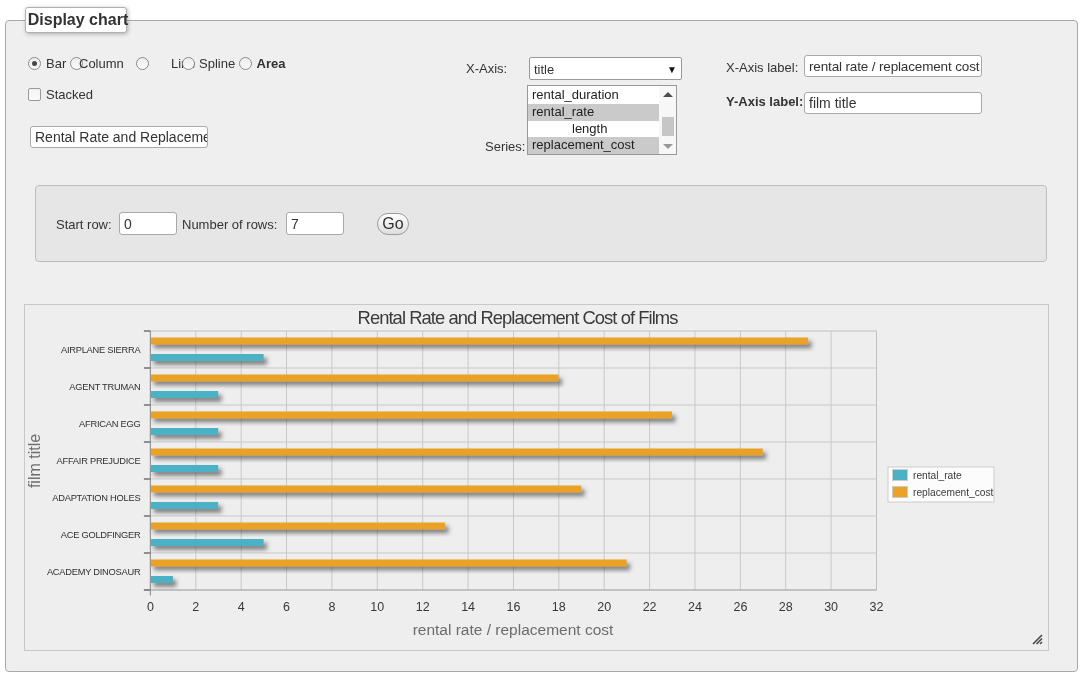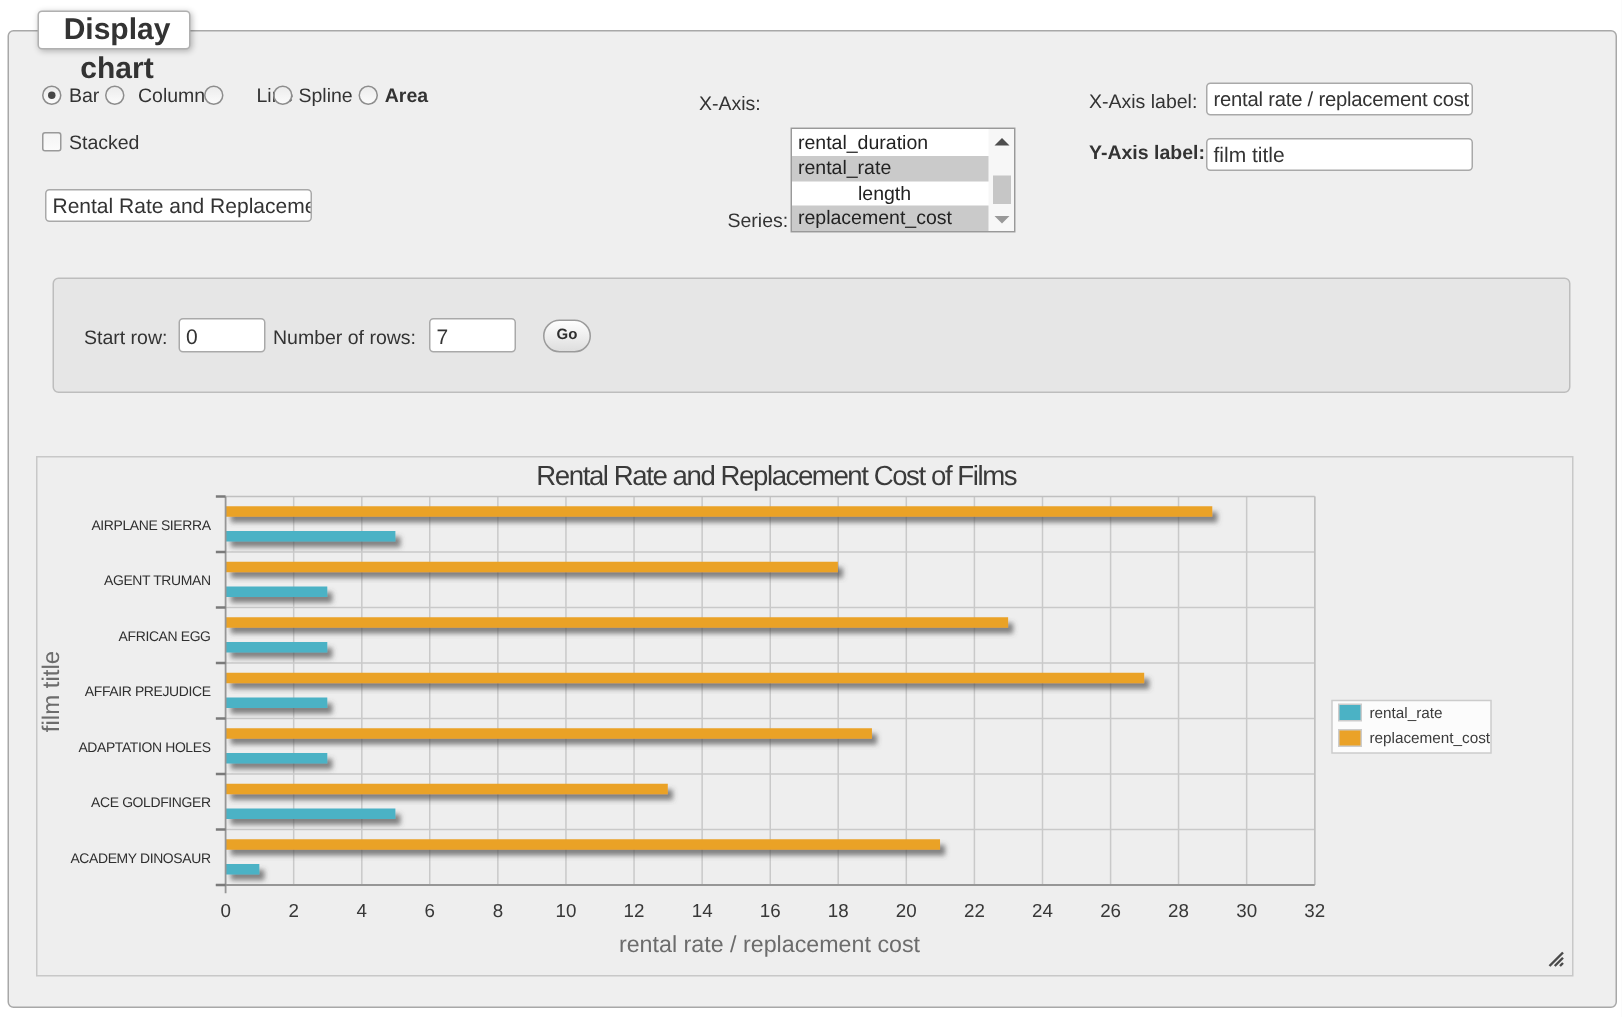--- a/index.html
+++ b/index.html
@@ -16,43 +16,47 @@
   .checkbox { position:absolute; width:13px; height:13px; border:1px solid #9a9a9a; border-radius:2px;
               background:linear-gradient(#f4f4f4,#fbfbfb); }
 </style>
 </head>
 <body>
 <div id="page">
 
   <div class="abs" style="left:5px;top:20px;width:1073px;height:652px;background:#efefef;border:1px solid #a8a8a8;border-radius:4px;"></div>
 
   <div class="abs" style="left:25px;top:7px;width:102px;height:26px;background:#fff;border:1px solid #b0b0b0;border-radius:3px;box-shadow:1px 1px 4px rgba(0,0,0,0.28);"></div>
-  <div class="abs" style="left:25px;top:7px;width:106px;height:26px;line-height:26px;text-align:center;font-size:20px;font-weight:bold;color:#333;">Display chart</div>
+  <div class="abs" style="left:25px;top:7px;width:106px;height:26px;line-height:26px;text-align:center;font-size:16px;font-weight:bold;color:#333;">Display chart</div>
 
   <span class="radio" style="left:28.0px;top:56.5px">
       <span class="rdot"></span>
     </span>
   <div class="lbl" style="left:46px;top:56px;">Bar</div>
   <span class="radio" style="left:69.5px;top:56.5px"></span>
-  <div class="lbl" style="left:79px;top:56px;margin-left:13px;">Column</div>
+  <div class="lbl" style="left:79px;top:56px;">Column</div>
   <span class="radio" style="left:136.0px;top:56.5px"></span>
   <div class="lbl" style="left:171px;top:56px;">Line</div>
   <span class="radio" style="left:181.5px;top:56.5px"></span>
   <div class="lbl" style="left:199px;top:56px;">Spline</div>
   <span class="radio" style="left:239.0px;top:56.5px"></span>
   <div class="lbl" style="left:256.5px;top:56px;font-weight:bold;">Area</div>
 
   <span class="checkbox" style="left:28px;top:88px;"></span>
   <div class="lbl" style="left:46px;top:87px;">Stacked</div>
 
   <div class="inp" style="left:30px;top:126px;width:178px;height:22px;">
       <span>Rental Rate and Replacement Cost of Films</span>
     </div>
 
   <div class="lbl" style="left:466px;top:61px;">X-Axis:</div>
+  <div class="inp" style="left:529px;top:57px;width:153px;height:23px;border-color:#999;border-radius:2px;font-size:13px;">
+      <span>title</span>
+    <span style="position:absolute;right:4px;top:50%;transform:translateY(-50%);font-size:10px;color:#111;left:auto;">▼</span>
+  </div>
 
   <div class="lbl" style="left:485px;top:139px;text-align:center;">Series:</div>
   <div class="abs" style="left:527px;top:85px;width:150px;height:70px;background:#fff;border:1px solid #999;font-size:13px;color:#222;">
     <div style="position:absolute;left:0;top:1px;width:132px;height:16.8px;line-height:16.8px;padding-left:4px;">rental_duration</div>
     <div style="position:absolute;left:0;top:17.8px;width:132px;height:16.8px;line-height:16.8px;padding-left:4px;background:#cacaca;">rental_rate</div>
     <div style="position:absolute;left:0;top:34.6px;width:132px;height:16.8px;line-height:16.8px;padding-left:4px;margin-left:40px;">length</div>
     <div style="position:absolute;left:0;top:51.4px;width:132px;height:16.8px;line-height:16.8px;padding-left:4px;background:#cacaca;">replacement_cost</div>
 
     <div style="position:absolute;right:0;top:0;width:17px;height:68px;background:#f7f7f7;"></div>
     <div style="position:absolute;right:2.5px;top:31px;width:12px;height:19px;background:#c6c6c6;"></div>
@@ -71,21 +75,21 @@
 
   <div class="abs" style="left:35px;top:185px;width:1012px;height:77px;background:#e6e6e6;border:1px solid #bdbdbd;border-radius:4px;"></div>
   <div class="lbl" style="left:56px;top:217px;">Start row:</div>
   <div class="inp" style="left:119px;top:212px;width:58px;height:23px;">
       <span>0</span>
     </div>
   <div class="lbl" style="left:182px;top:217px;">Number of rows:</div>
   <div class="inp" style="left:286px;top:212px;width:58px;height:23px;">
       <span>7</span>
     </div>
-  <div class="abs" style="left:362px;top:213px;width:32px;height:22px;border:1px solid #9b9b9b;border-radius:11px;background:linear-gradient(#fefefe,#dedede);text-align:center;line-height:20px;font-size:10px;font-weight:bold;color:#2f2f2f;">Go</div>
+  <div class="abs" style="left:377px;top:213px;width:32px;height:22px;border:1px solid #9b9b9b;border-radius:11px;background:linear-gradient(#fefefe,#dedede);text-align:center;line-height:20px;font-size:16px;font-weight:normal;color:#2f2f2f;">Go</div>
 
   <div class="abs" style="left:24px;top:304px;width:1025px;height:347px;background:#eeeeee;border:1px solid #c8c8c8;">
 <svg width="1023" height="345" viewBox="0 0 1023 345" style="position:absolute;left:0;top:0;font-family:'Liberation Sans',sans-serif">
 <defs>
           <filter id="bsh" x="-30%" y="-60%" width="170%" height="260%">
             <feDropShadow dx="3.4" dy="3.8" stdDeviation="1.9" flood-color="#4e4e4e" flood-opacity="0.68"></feDropShadow>
           </filter>
         </defs>
 <line x1="170.8" y1="26.0" x2="170.8" y2="285.0" stroke="#c9c9c9" stroke-width="1"></line>
 <line x1="216.2" y1="26.0" x2="216.2" y2="285.0" stroke="#c9c9c9" stroke-width="1"></line>

